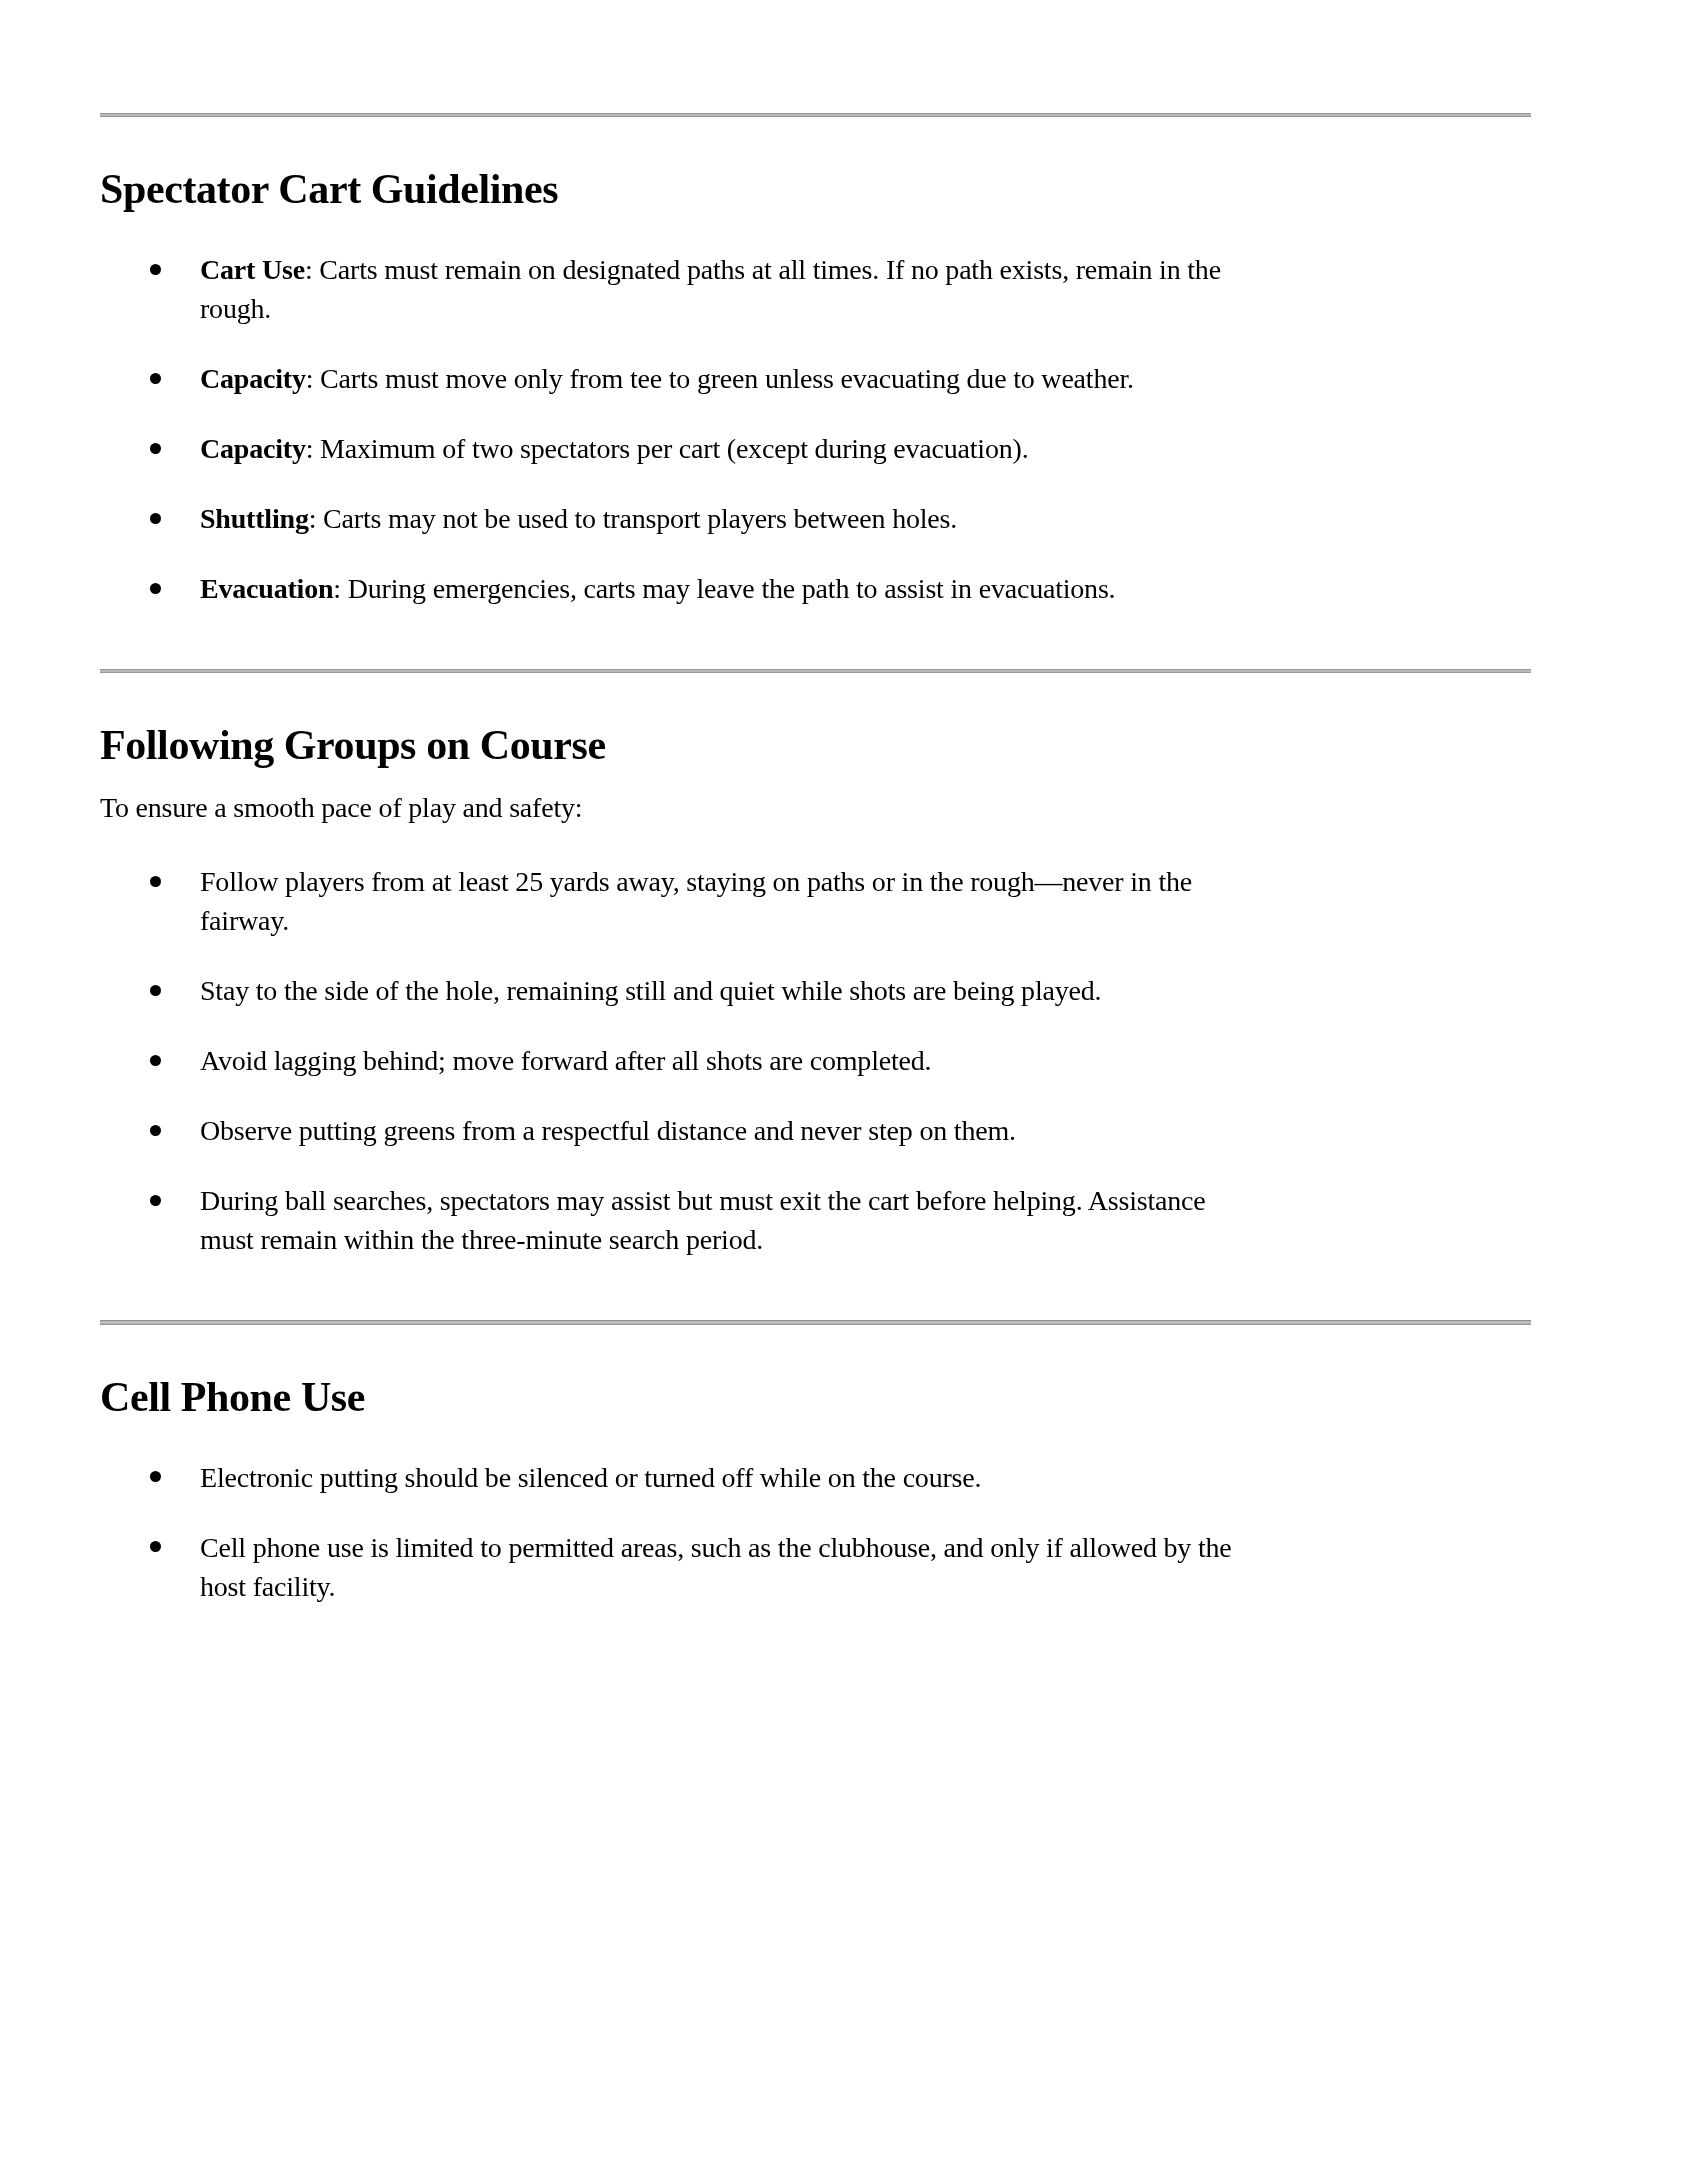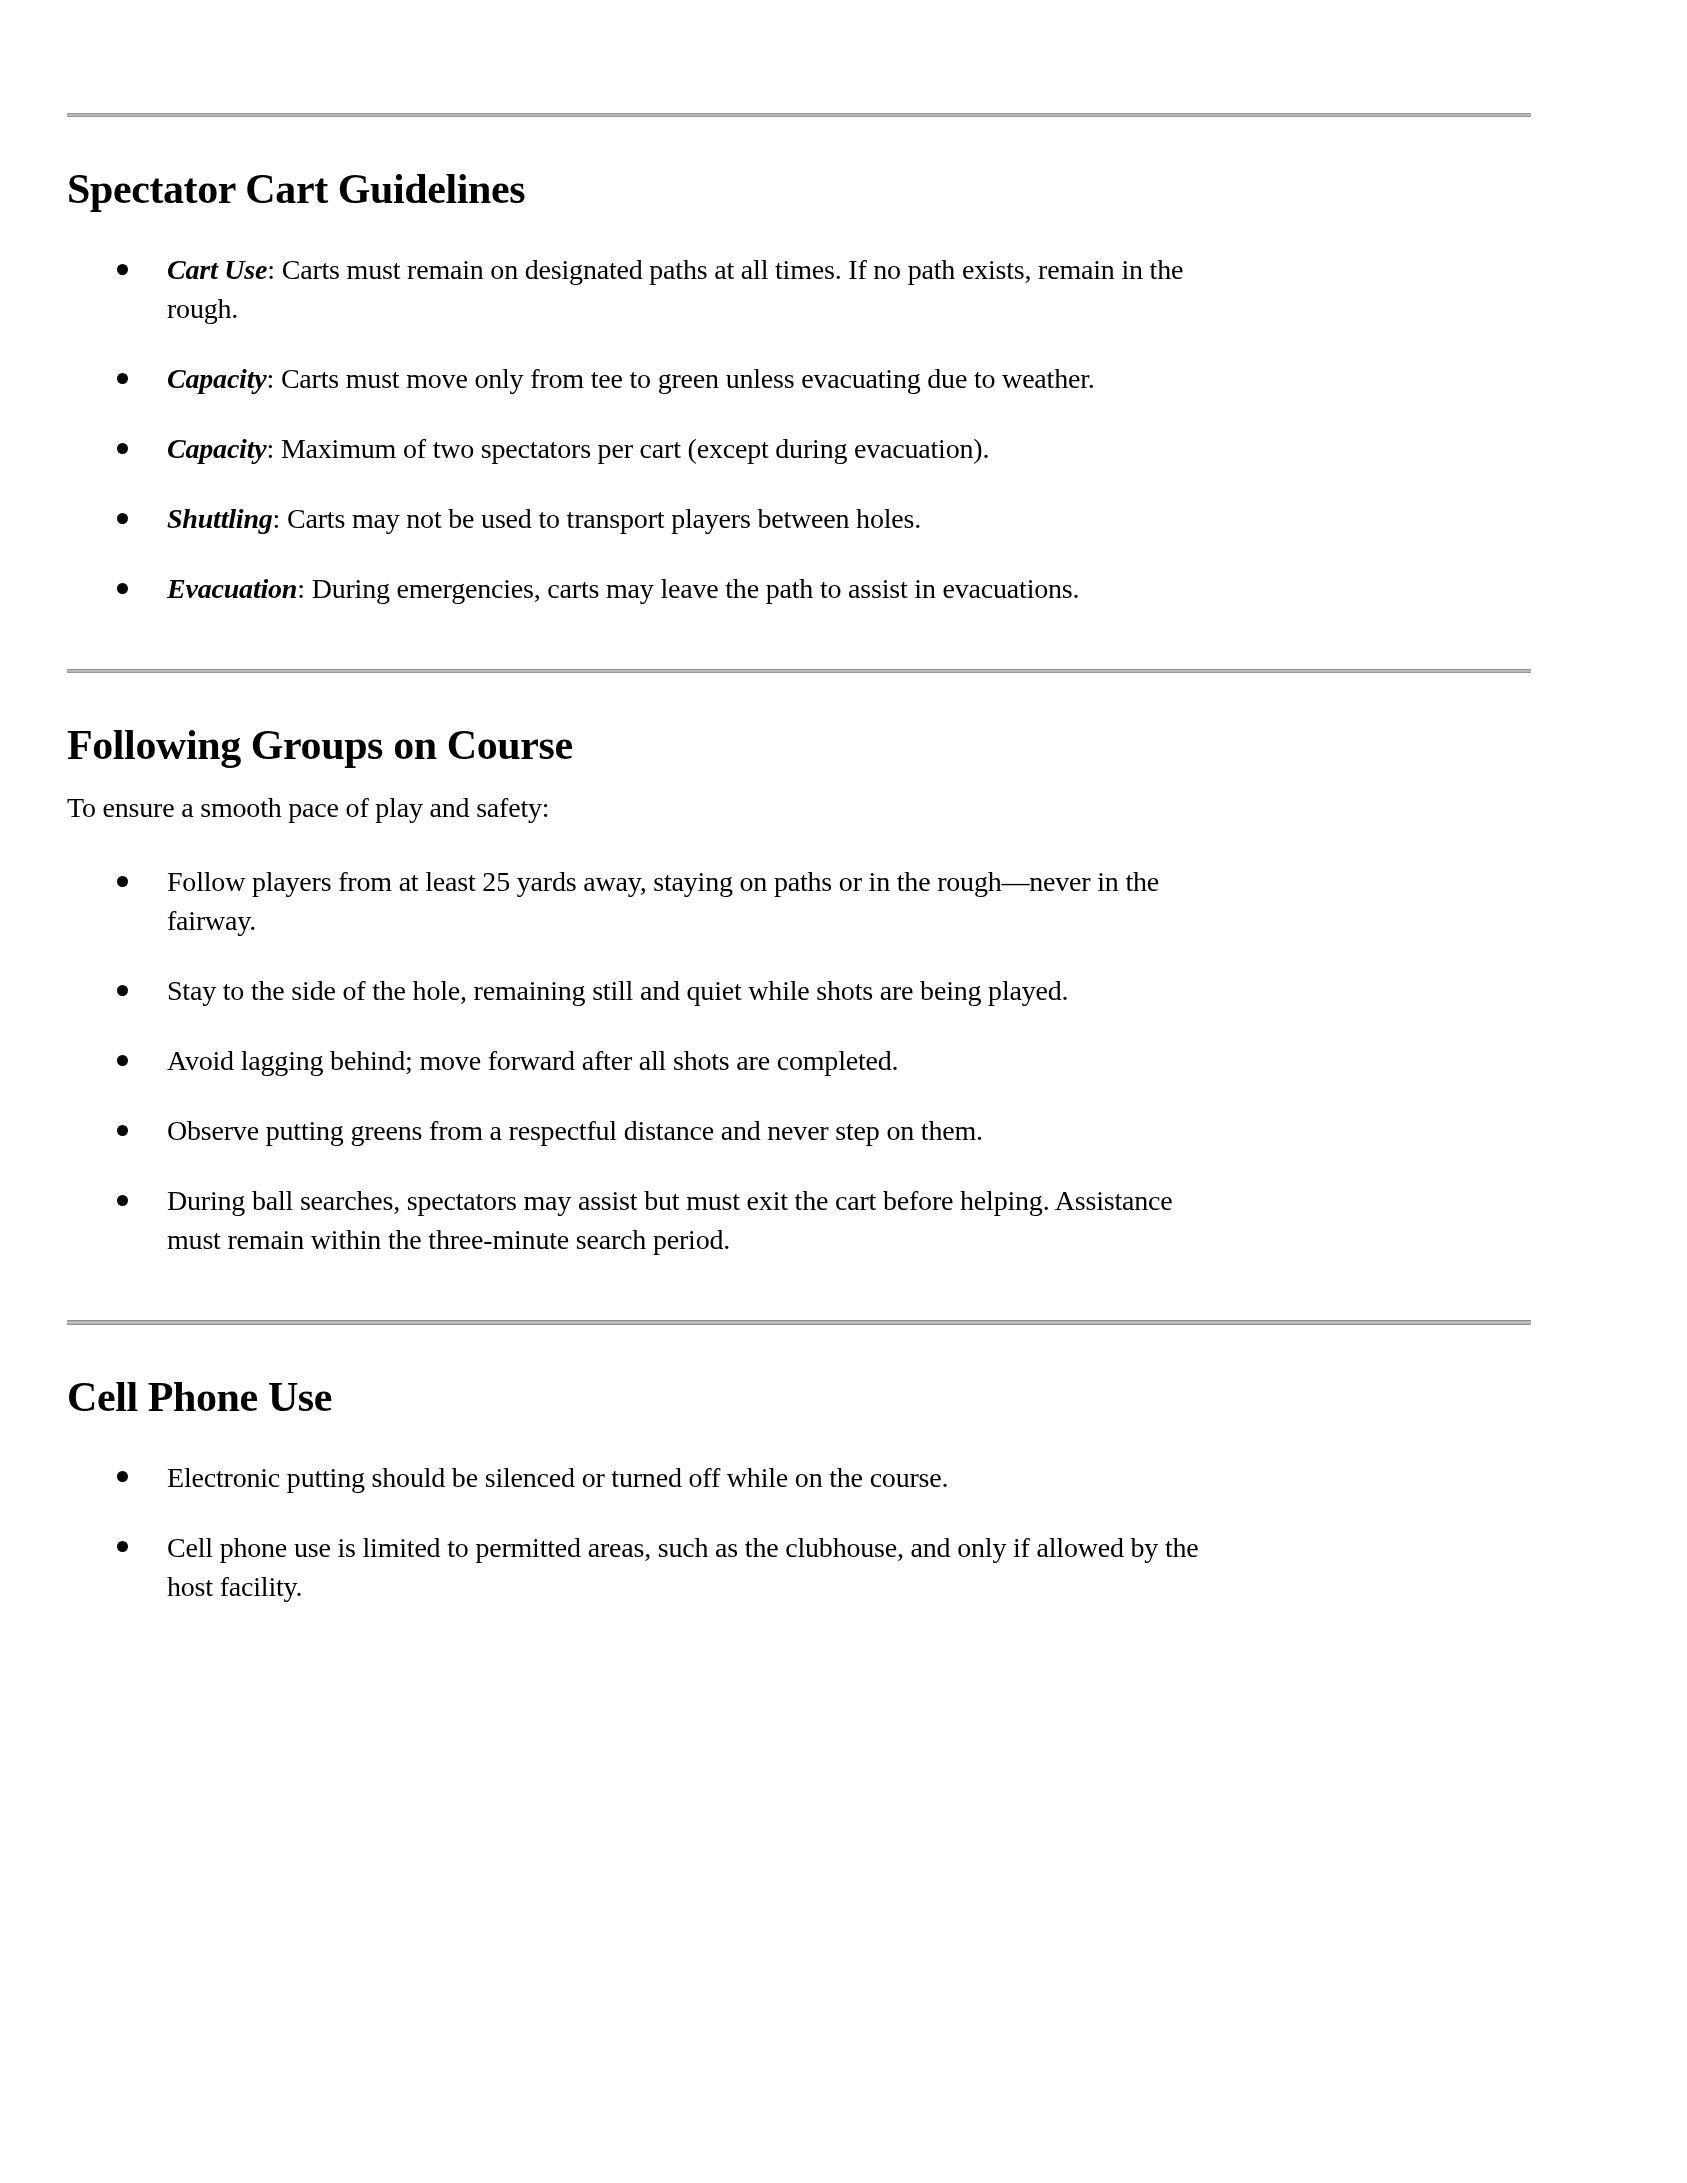--- a/index.html
+++ b/index.html
@@ -5,21 +5,21 @@
   html, body {
     margin: 0;
     padding: 0;
     background: #ffffff;
   }
   .page {
     position: relative;
     width: 1687px;
     height: 2183px;
     box-sizing: border-box;
-    padding: 0 156px 0 67px;
+    padding: 0 156px 0 100px;
     background: #ffffff;
     color: #000000;
     font-family: "Liberation Serif", serif;
     overflow: hidden;
   }
   .hrule {
     height: 4.2px;
     background: linear-gradient(to bottom, #858585 0%, #c9c9c9 50%, #8a8a8a 100%);
   }
   .hrule.first { margin-top: 113px; }
@@ -53,21 +53,21 @@
   ul.bullets li:last-child { margin-bottom: 0; }
   .bullet {
     position: absolute;
     left: 50px;
     top: 13.5px;
     width: 11px;
     height: 11px;
     border-radius: 50%;
     background: #000000;
   }
-  .b { font-weight: bold; font-style: italic; }
+  .b { font-weight: bold; }
   .t { white-space: pre-line; }
 </style>
 </head>
 <body>
 
 <div class="page">
 
   <div class="hrule first"></div>
 
   <section>

